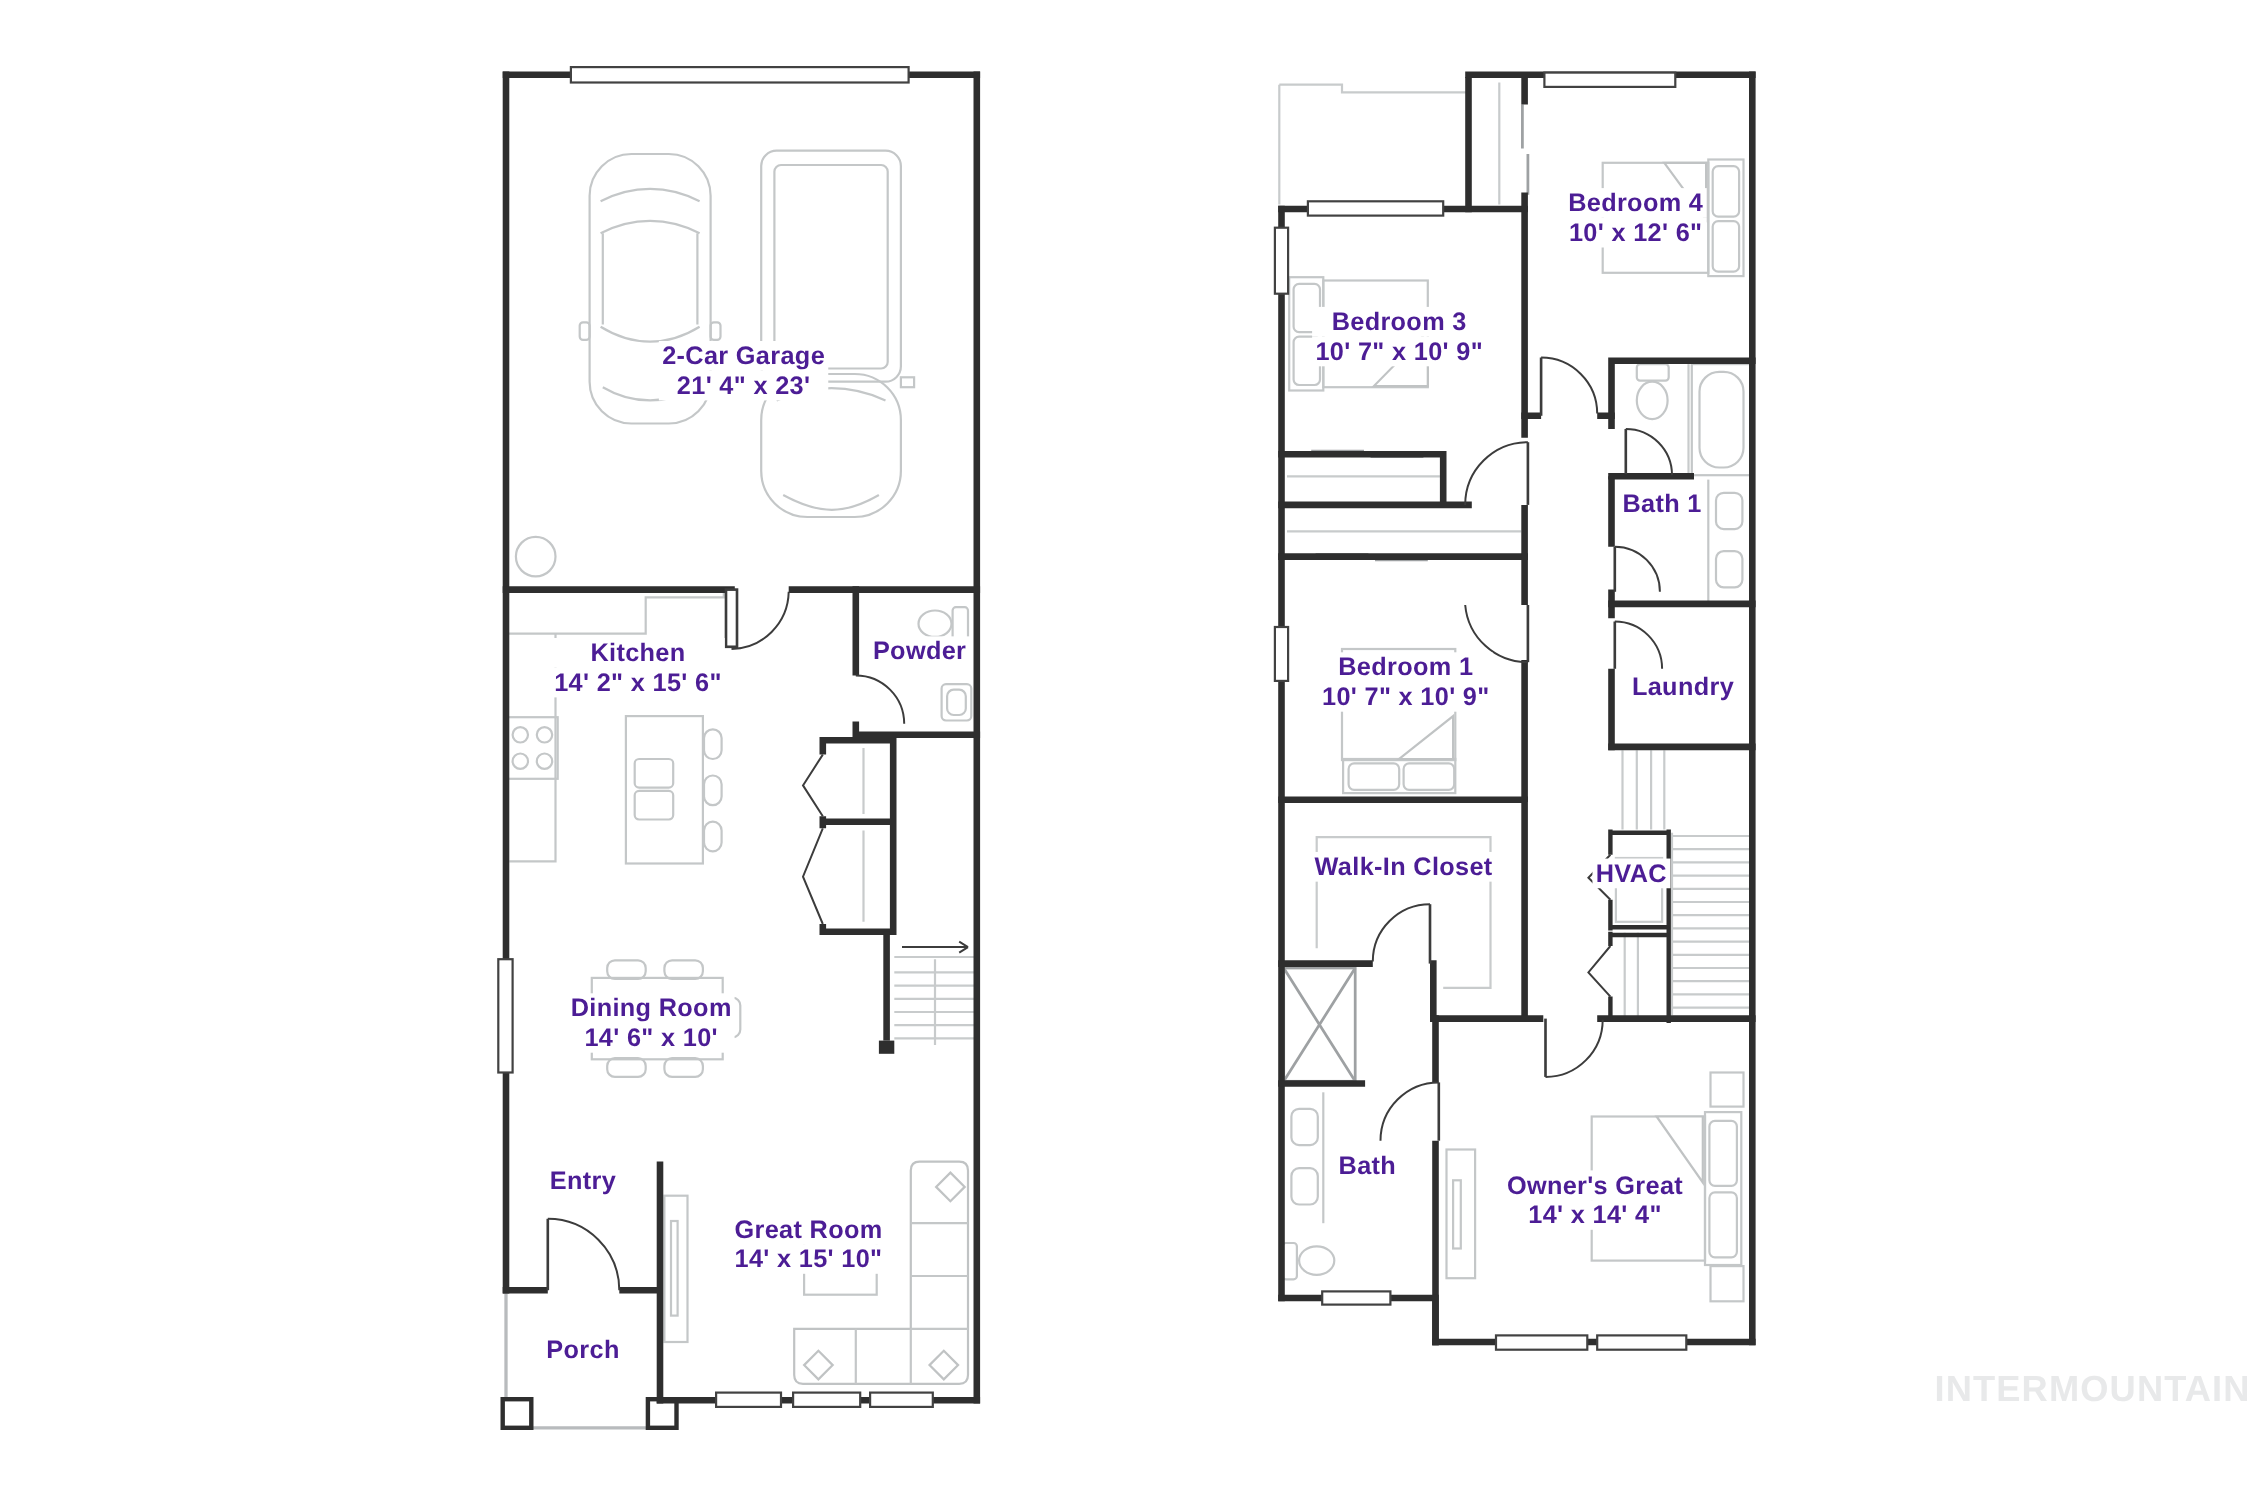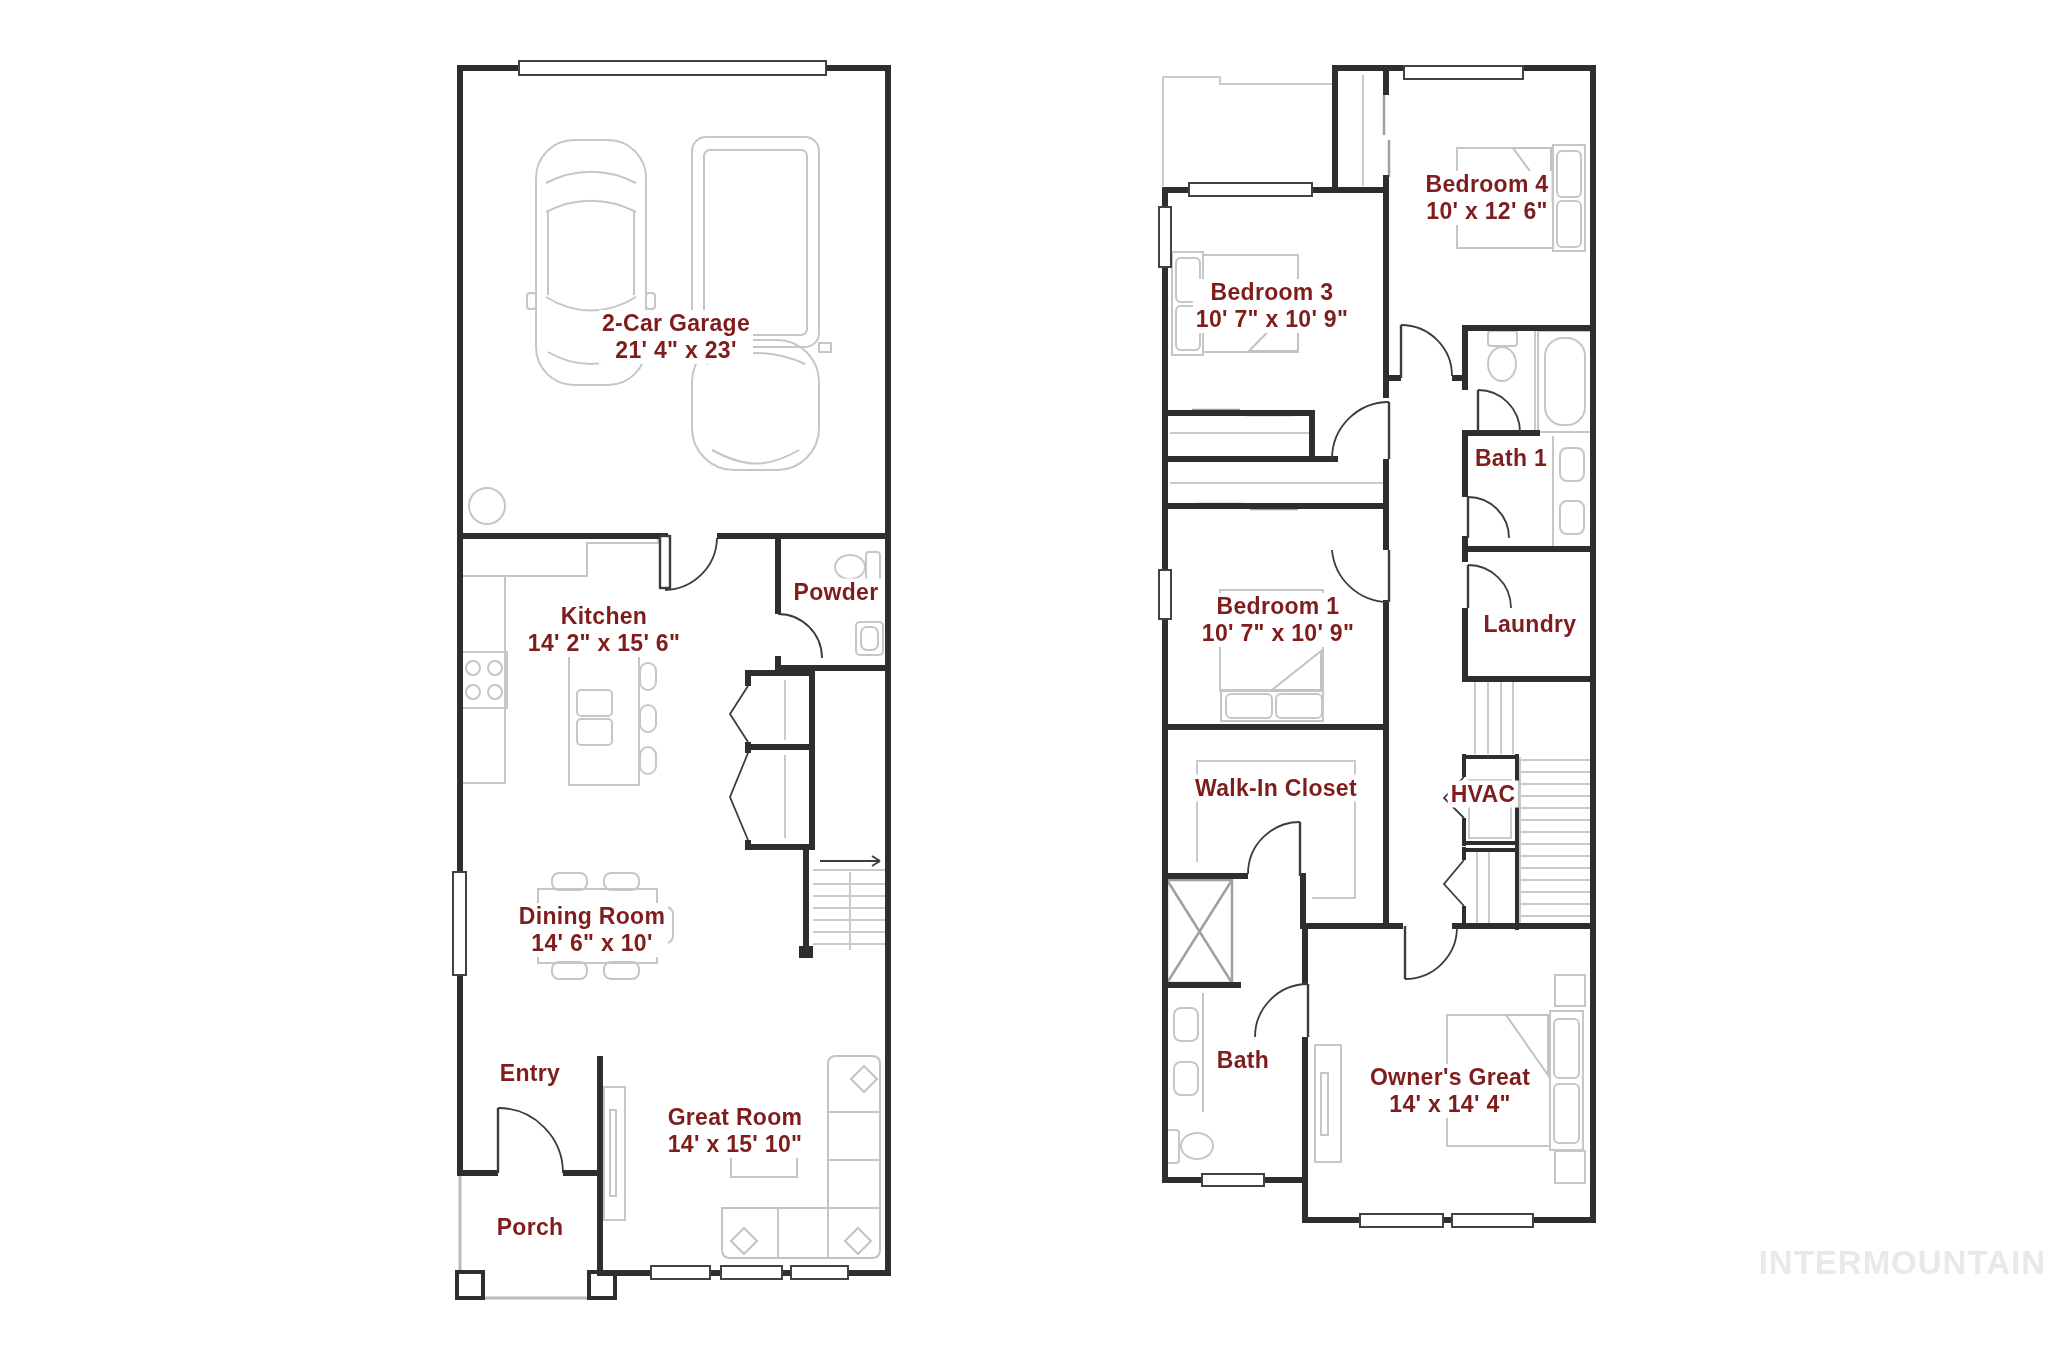--- a/index.html
+++ b/index.html
@@ -3,21 +3,21 @@
 <meta charset="utf-8">
 <style>
   html,body{margin:0;padding:0;background:#fff;}
   .canvas{
     position:relative;width:2048px;height:1365px;background:#ffffff;overflow:hidden;
     font-family:"Liberation Sans", sans-serif;
   }
   .canvas svg{position:absolute;left:0;top:0;}
   .room-label{
     position:absolute;transform:translate(-50%,-50%);
-    text-align:center;color:#7f1d1d;font-weight:600;line-height:27px;
+    text-align:center;color:#4c1d95;font-weight:600;line-height:27px;
     white-space:nowrap;letter-spacing:.3px;
   }
   .room-label span{display:block;background:#ffffff;padding:0 3px;font-size:23px;}
   .watermark{
     position:absolute;right:2px;top:1244px;font-size:33px;font-weight:700;
     color:#e8e9ea;letter-spacing:1px;white-space:nowrap;
   }
   
   .wall{stroke:#2e2e2e;stroke-width:6;fill:none;stroke-linecap:butt;}
   .wall4{stroke:#2e2e2e;stroke-width:4;fill:none;}
@@ -277,21 +277,21 @@
       <rect class="win" x="1360" y="1214" width="83" height="13"></rect>
       <rect class="win" x="1452" y="1214" width="81" height="13"></rect>
     </g>
   </g>
 </svg>
 
 <div class="room-label" style="left:676px;top:337px;">
       <span>2-Car Garage</span>
       <span>21' 4" x 23'</span>
     </div>
-<div class="room-label" style="left:580px;top:630px;margin-left:24px;">
+<div class="room-label" style="left:580px;top:607px;">
       <span>Kitchen</span>
       <span>14' 2" x 15' 6"</span>
     </div>
 <div class="room-label" style="left:836px;top:592px;">
       <span>Powder</span>
     </div>
 <div class="room-label" style="left:592px;top:930px;">
       <span>Dining Room</span>
       <span>14' 6" x 10'</span>
     </div>

